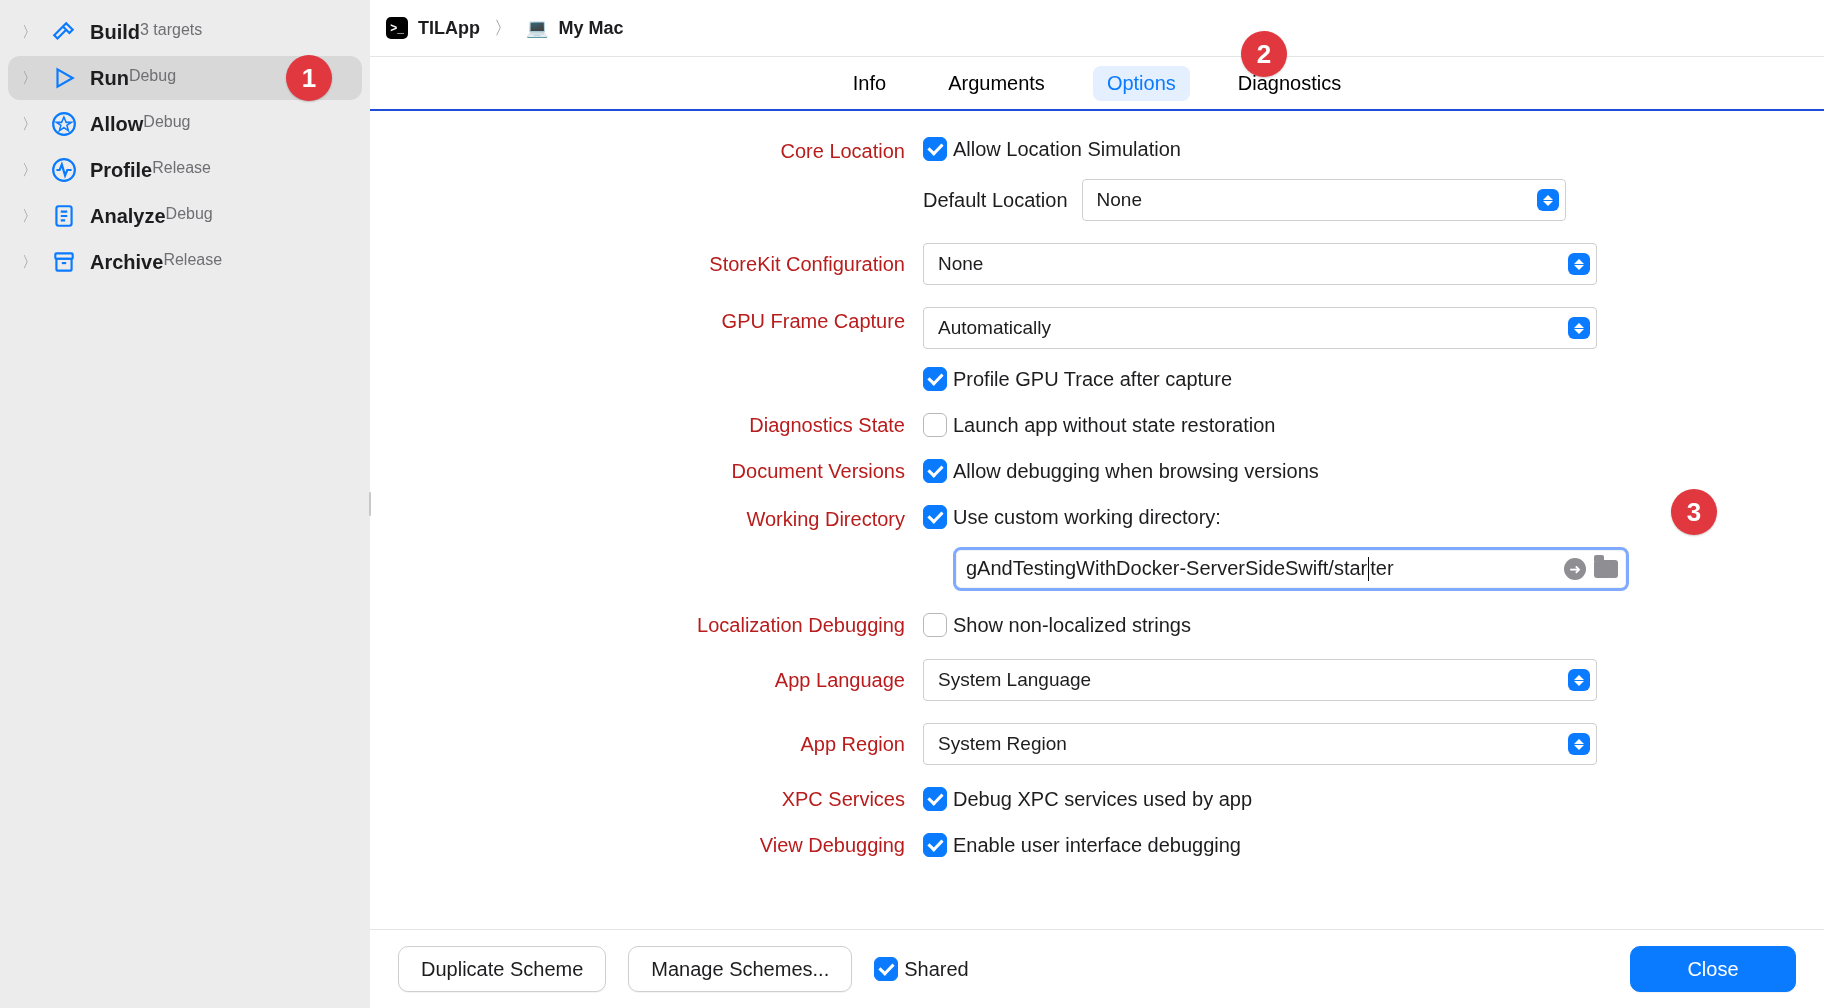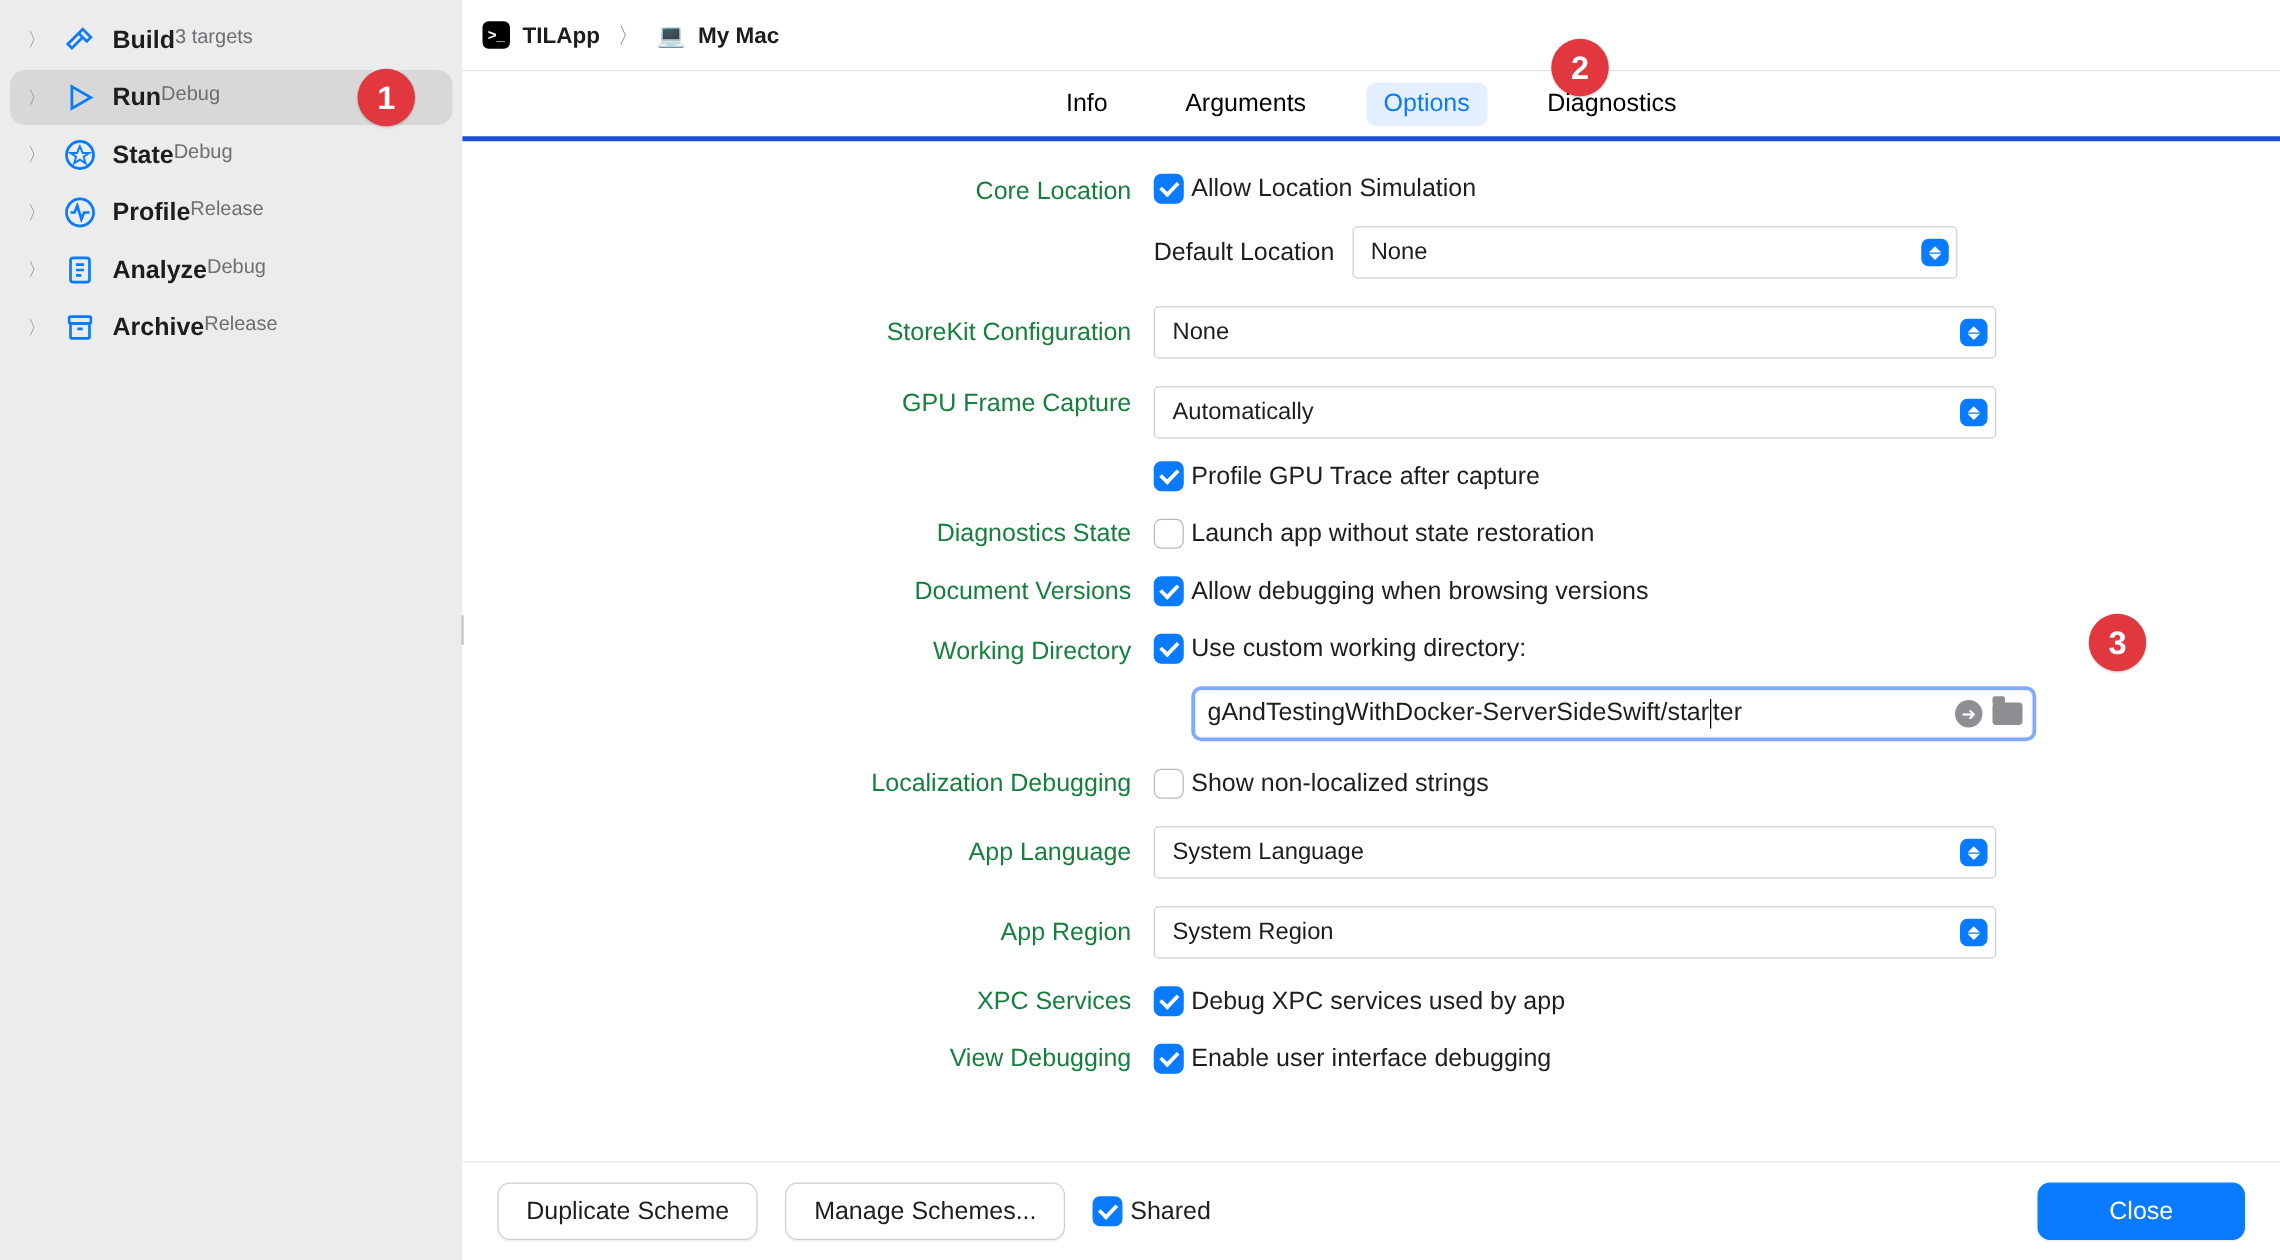--- a/index.html
+++ b/index.html
@@ -31,29 +31,29 @@
   .side-title{font-size:20px;font-weight:600;}
   .side-sub{font-size:16px;color:var(--muted);}
   
   .content{flex:1;display:flex;flex-direction:column;min-width:0;background:#fff;position:relative;}
   .resizer{width:2px;height:24px;background:#c8c8c8;position:absolute;left:-1px;top:50%;transform:translateY(-50%);border-radius:2px;}
   .header{height:56px;display:flex;align-items:center;gap:10px;padding:0 16px;border-bottom:1px solid #e5e5e5;}
   .crumb-icon{width:22px;height:22px;border-radius:5px;background:#000;display:inline-flex;align-items:center;justify-content:center;color:#fff;font-size:12px;font-weight:700;}
   .laptop-icon{font-size:18px;}
   .crumb-text{font-size:18px;font-weight:600;}
   .crumb-sep{color:#8e8e93;font-size:18px;margin:0 4px;}
-  .tabs{height:52px;display:flex;align-items:center;justify-content:center;gap:34px;border-bottom:4px solid #1d4ed8;}
+  .tabs{height:52px;display:flex;align-items:center;justify-content:center;gap:34px;border-bottom:2px solid #1d4ed8;}
   .tab{font-size:20px;color:#000;padding:6px 14px;border-radius:8px;}
   .tab.active{background:var(--accent-bg);color:var(--accent);}
   .tabs-wrap{position:relative;}
   .tabs-badge{position:absolute;top:-14px;left:50%;transform:translateX(144px);}
   
   .form-scroll{flex:1;overflow:auto;padding:26px 34px 20px 34px;}
   .form{display:grid;grid-template-columns:420px 1fr;column-gap:16px;row-gap:22px;max-width:1220px;margin:0 auto;}
-  .lbl{text-align:right;font-size:20px;color:#15803d;align-self:center;padding-right:2px;}
+  .lbl{text-align:right;font-size:20px;color:#b91c1c;align-self:center;padding-right:2px;}
   .lbl.top{align-self:flex-start;padding-top:3px;}
   .field{display:flex;flex-direction:column;gap:18px;}
   .row{display:flex;align-items:center;gap:6px;}
   .check{appearance:none;width:22px;height:22px;border-radius:6px;border:1px solid #b8b8b8;background:#fff;display:inline-flex;align-items:center;justify-content:center;flex:none;}
   .check.checked{background:var(--check-blue);border-color:var(--check-blue);}
   .check.checked::after{content:"";width:6px;height:11px;border:solid #fff;border-width:0 3px 3px 0;transform:rotate(44deg) translate(-1px,-1px);}
   .ck-label{font-size:20px;}
   .select{height:40px;border:1px solid var(--input-border);border-radius:4px;background:var(--input-bg);padding:0 38px 0 14px;font-size:19px;display:flex;align-items:center;position:relative;min-width:300px;}
   .sel-wide{width:620px;}
   .sel-caret{position:absolute;right:6px;top:50%;transform:translateY(-50%);width:22px;height:22px;border-radius:6px;background:var(--check-blue);display:flex;flex-direction:column;align-items:center;justify-content:center;gap:1px;}
@@ -114,21 +114,21 @@
 
       <div class="side-item">
         <span class="disclose">〉</span>
         <span class="side-icon">
           <svg width="26" height="26" viewBox="0 0 24 24" fill="none" stroke="currentColor" stroke-width="2">
               <polygon points="12 3 15 10 22 10 16 14 18 21 12 17 6 21 8 14 2 10 9 10" transform="scale(.7) translate(5 5)"></polygon>
               <circle cx="12" cy="12" r="10"></circle>
             </svg>
         </span>
         <span class="side-text">
-          <span class="side-title">State</span>
+          <span class="side-title">Allow</span>
           <span class="side-sub">Debug</span>
         </span>
       </div>
 
       <div class="side-item">
         <span class="disclose">〉</span>
         <span class="side-icon">
           <svg width="26" height="26" viewBox="0 0 24 24" fill="none" stroke="currentColor" stroke-width="2">
               <circle cx="12" cy="12" r="10"></circle>
               <path d="M5 12h3l2-5 3 10 2-5h4"></path>

